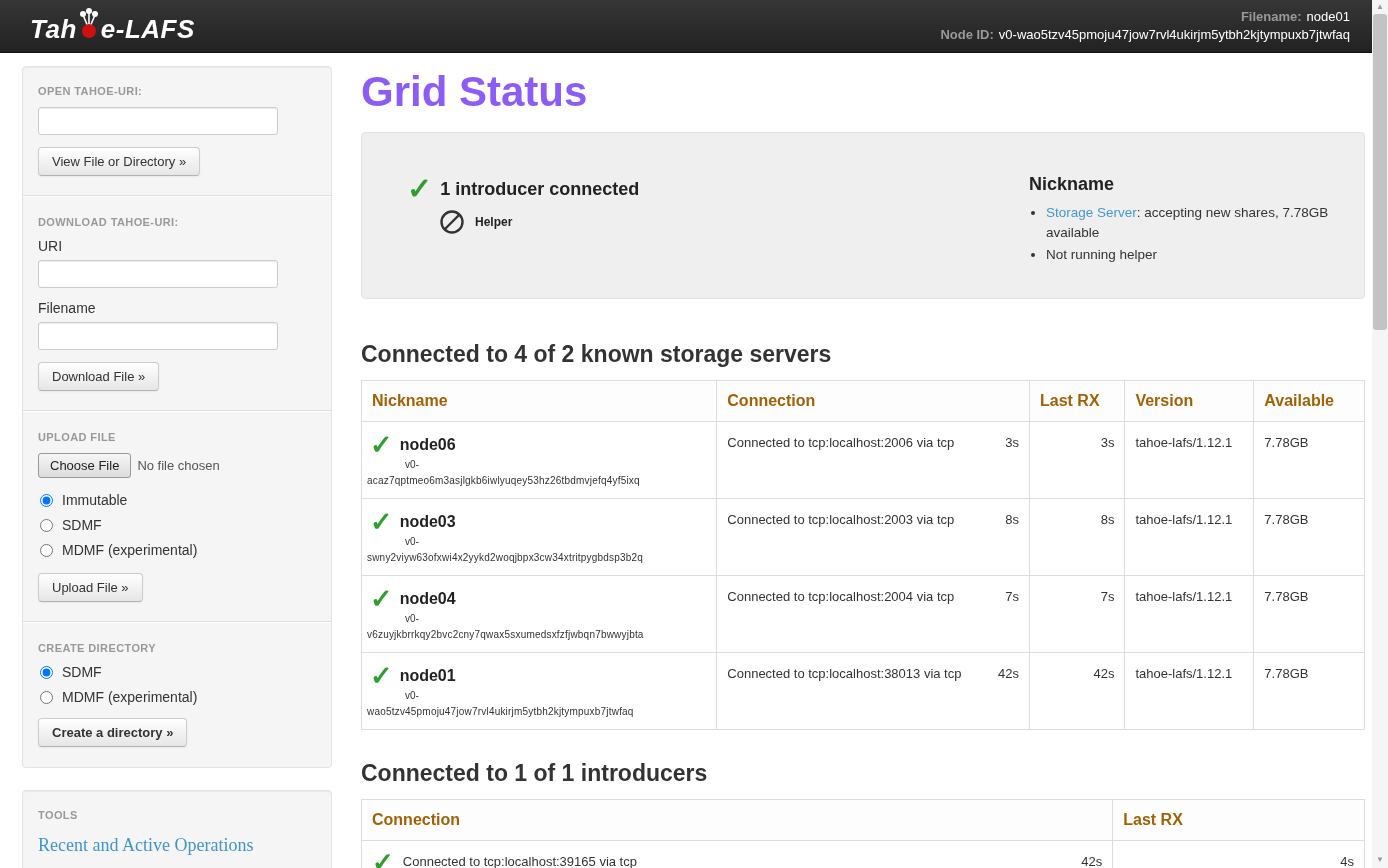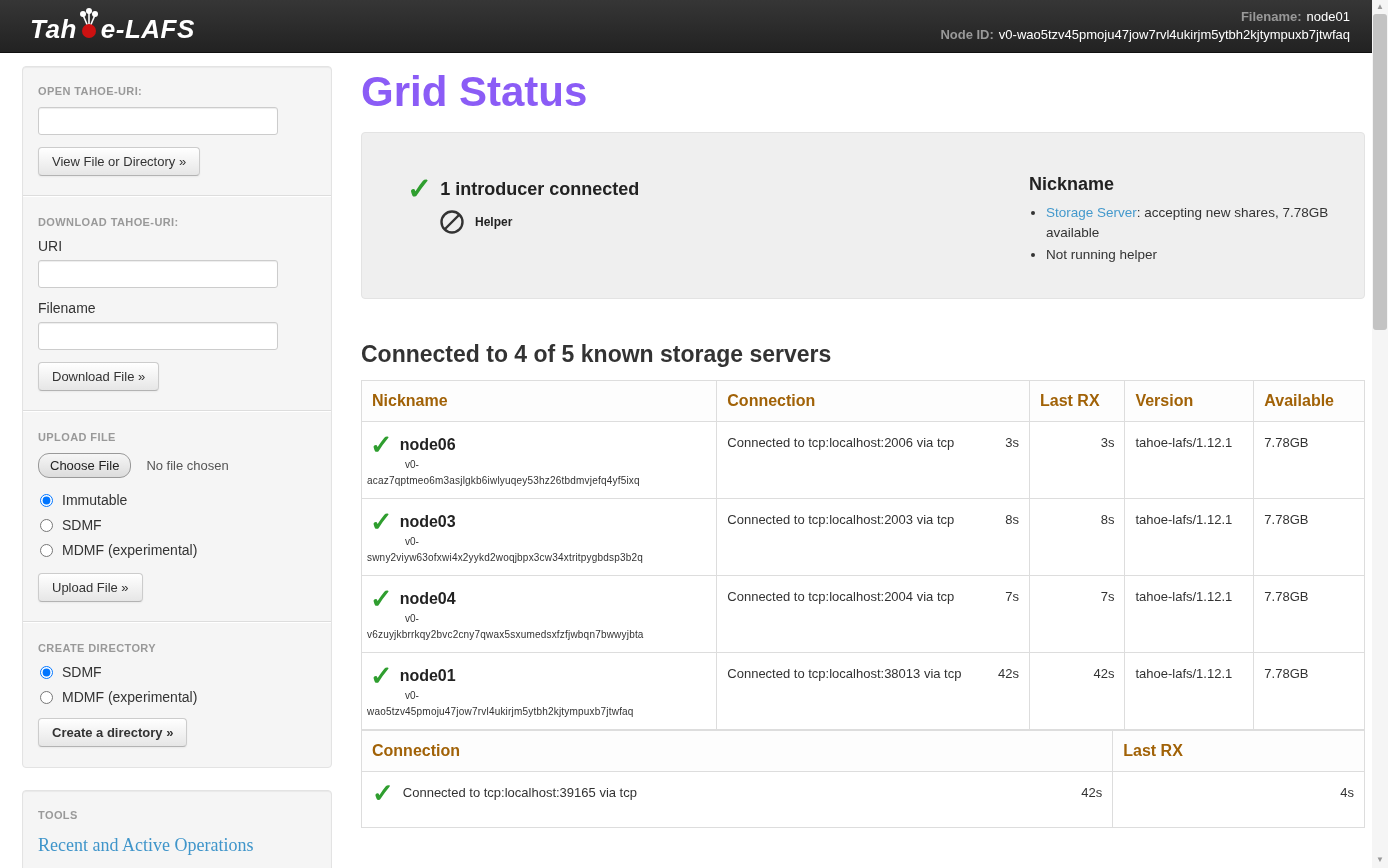--- a/index.html
+++ b/index.html
@@ -46,23 +46,23 @@
     background:linear-gradient(#ffffff,#e6e6e6);
     border:1px solid #ccc; border-bottom-color:#b3b3b3; border-radius:4px;
     box-shadow:inset 0 1px 0 rgba(255,255,255,.2), 0 1px 2px rgba(0,0,0,.05);
     cursor:pointer; font-family:inherit;
   }
   hr.divider { border:0; border-top:1px solid #ddd; border-bottom:1px solid #fff; margin:19px -15px; }
   .field-label { font-size:14px; color:#333; margin:12px 0 6px; }
   .file-row { display:flex; align-items:center; margin:4px 0 14px; }
   .file-btn {
     padding:4px 11px; font-size:13px; color:#222; font-family:inherit;
-    background:linear-gradient(#f6f6f6,#dcdcdc); border:1px solid #999; border-radius:11px; cursor:pointer;
-  }
-  .file-text { margin-left:15px; color:#555; font-size:13px; }
+    background:linear-gradient(#f6f6f6,#dcdcdc); border:1px solid #999; border-radius:3px; cursor:pointer;
+  }
+  .file-text { margin-left:6px; color:#555; font-size:13px; }
   .radio-row { display:flex; align-items:center; margin:9px 0; font-size:14px; color:#333; cursor:pointer; }
   .radio-row input { margin:0 9px 0 2px; }
   .tools-link { color:#3f95ca; font-size:18px; text-decoration:none; display:inline-block; margin-top:4px;font-family:Liberation Serif, serif; }
 
   
   h1.page-title { font-size:42px; font-weight:bold; color:#8b5cf6; margin:2px 0 16px; line-height:1.15; }
   .status-well {
     background:#efefef; border:1px solid #e3e3e3; border-radius:4px;
     padding:41px 10px 30px 45px; display:flex; min-height:159px;
   }
@@ -230,21 +230,21 @@
       </div>
       <div class="services">
         <h3>Nickname</h3>
         <ul>
             <li><a href="#" class="svc-link">Storage Server</a>: accepting new shares, 7.78GB available</li>
             <li>Not running helper</li>
           </ul>
       </div>
     </div>
 
-    <h2 class="section-heading">Connected to 4 of 5 known storage servers</h2>
+    <h2 class="section-heading">Connected to 4 of 2 known storage servers</h2>
 
     <table class="grid">
       <colgroup>
           <col style="width:350px">
           <col style="width:308px">
           <col style="width:94px">
           <col style="width:127px">
           <col style="width:109px">
         </colgroup>
       <thead>
@@ -332,20 +332,21 @@
         <span class="conn-time">42s</span>
       </div>
     </td>
     <td class="num">42s</td>
     <td>tahoe-lafs/1.12.1</td>
     <td>7.78GB</td>
   </tr>
 </tbody>
     </table>
 
+    <h2 class="section-heading" style="margin-top:30px;">Connected to 1 of 1 introducers</h2>
 
     <table class="grid">
       <colgroup>
           <col style="width:740px">
           <col style="width:248px">
         </colgroup>
       <thead>
         <tr>
             <th>Connection</th>
             <th>Last RX</th>

